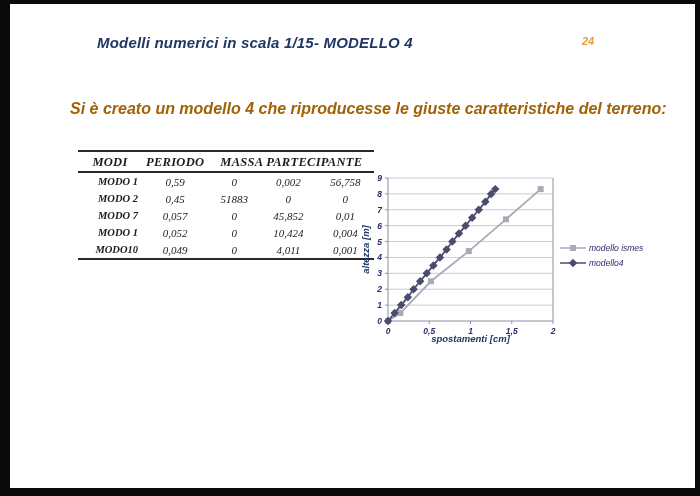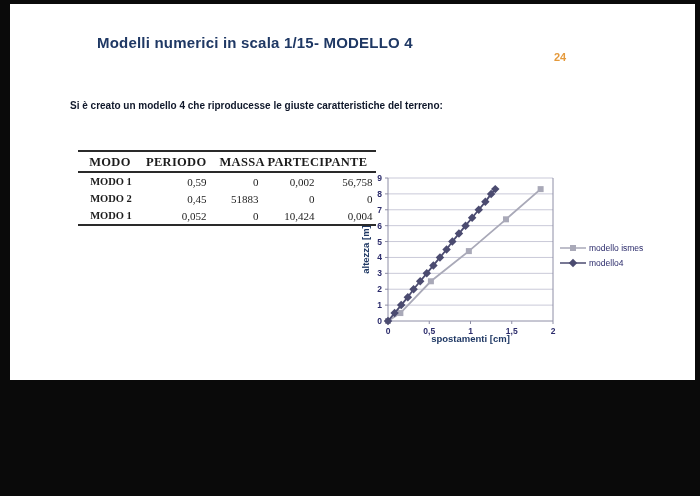--- a/index.html
+++ b/index.html
@@ -1,35 +1,35 @@
 <!DOCTYPE html>
 <html><head>
 <meta charset="utf-8">
 <style>
   * { margin:0; padding:0; box-sizing:border-box; }
   html,body { width:700px; height:496px; }
   body { background:#0a0a0a; position:relative; font-family:"Liberation Sans",sans-serif; overflow:hidden; }
-  .slide { position:absolute; left:10px; top:4px; width:685px; height:376px; background:#ffffff; }
+  .slide { position:absolute; left:10px; top:4px; width:685px; height:484px; background:#ffffff;font-style:italic; }
 
   .title { position:absolute; left:87px; top:30px; font-size:15px; font-weight:bold;
            color:#1f3864; letter-spacing:0.2px; white-space:nowrap; }
-  .page-number { position:absolute; left:544px; top:31px; font-size:11px; font-weight:bold; color:#e59a3c;margin-top:16px; }
-  .subtitle { position:absolute; left:60px; top:96px; font-size:10px; font-weight:bold;
-              color:#0f172a; white-space:nowrap; }
+  .page-number { position:absolute; left:572px; top:31px; font-size:11px; font-weight:bold; color:#e59a3c; }
+  .subtitle { position:absolute; left:60px; top:96px; font-size:16px; font-weight:bold;
+              color:#a16207; white-space:nowrap; }
 
   table.modes { position:absolute; left:68px; top:146px; border-collapse:collapse;
                 font-family:"Liberation Serif",serif; color:#1c1c1c;
                 border-top:2px solid #2a2a2a; border-bottom:2px solid #2a2a2a; }
   table.modes thead { border-bottom:2px solid #2a2a2a; }
   table.modes th, table.modes td { text-align:center; font-weight:normal; }
   table.modes tr.group th { font-size:12.5px; font-weight:bold; padding:3px 4px 1px; letter-spacing:0.3px; }
   table.modes tr.sub th { font-size:10.5px; font-weight:bold; padding:1px 4px 5px; }
   table.modes tr.sub th sub { font-size:7.5px; }
-  table.modes td { font-size:11px; padding:2.5px 4px;text-align:right; }
-  table.modes td:first-child { text-align:center; font-weight:bold; font-size:10.5px; padding-left:6px; }
+  table.modes td { font-size:11px; padding:2.5px 4px; }
+  table.modes td:first-child { text-align:right; font-weight:bold; font-size:10.5px; padding-left:6px; }
   .c-modi { width:64px; } .c-t { width:58px; } .c-mx { width:52px; } .c-my { width:56px; } .c-mz { width:58px; }
 
   .chart { position:absolute; left:350px; top:160px; width:340px; height:210px; }
   .chart svg { display:block; }
 </style>
 </head>
 <body>
 
 <div class="slide">
 
@@ -40,46 +40,60 @@
   <table class="modes">
     <colgroup>
       <col class="c-modi">
         <col class="c-t">
         <col class="c-mx">
         <col class="c-my">
         <col class="c-mz">
     </colgroup>
     <thead>
       <tr class="group">
-        <th>MODO</th>
+        <th>MODI</th>
         <th>PERIODO</th>
         <th colspan="3">MASSA PARTECIPANTE</th>
       </tr>
     </thead>
     <tbody id="table-body">
         <tr>
           <td>MODO 1</td>
           <td>0,59</td>
           <td>0</td>
           <td>0,002</td>
           <td>56,758</td>
         </tr>
         <tr>
           <td>MODO 2</td>
           <td>0,45</td>
           <td>51883</td>
           <td>0</td>
           <td>0</td>
         </tr>
         <tr>
+          <td>MODO 7</td>
+          <td>0,057</td>
+          <td>0</td>
+          <td>45,852</td>
+          <td>0,01</td>
+        </tr>
+        <tr>
           <td>MODO 1</td>
           <td>0,052</td>
           <td>0</td>
           <td>10,424</td>
           <td>0,004</td>
+        </tr>
+        <tr>
+          <td>MODO10</td>
+          <td>0,049</td>
+          <td>0</td>
+          <td>4,011</td>
+          <td>0,001</td>
         </tr>
       </tbody>
   </table>
 
   <div class="chart">
     <svg id="chart-svg" width="340" height="210" viewBox="0 0 340 210">
         <line x1="28" x2="193" y1="141.11111111111111" y2="141.11111111111111" stroke="#c9c9d8" stroke-width="1"></line>
         <line x1="28" x2="193" y1="125.22222222222223" y2="125.22222222222223" stroke="#c9c9d8" stroke-width="1"></line>
         <line x1="28" x2="193" y1="109.33333333333334" y2="109.33333333333334" stroke="#c9c9d8" stroke-width="1"></line>
         <line x1="28" x2="193" y1="93.44444444444446" y2="93.44444444444446" stroke="#c9c9d8" stroke-width="1"></line>

